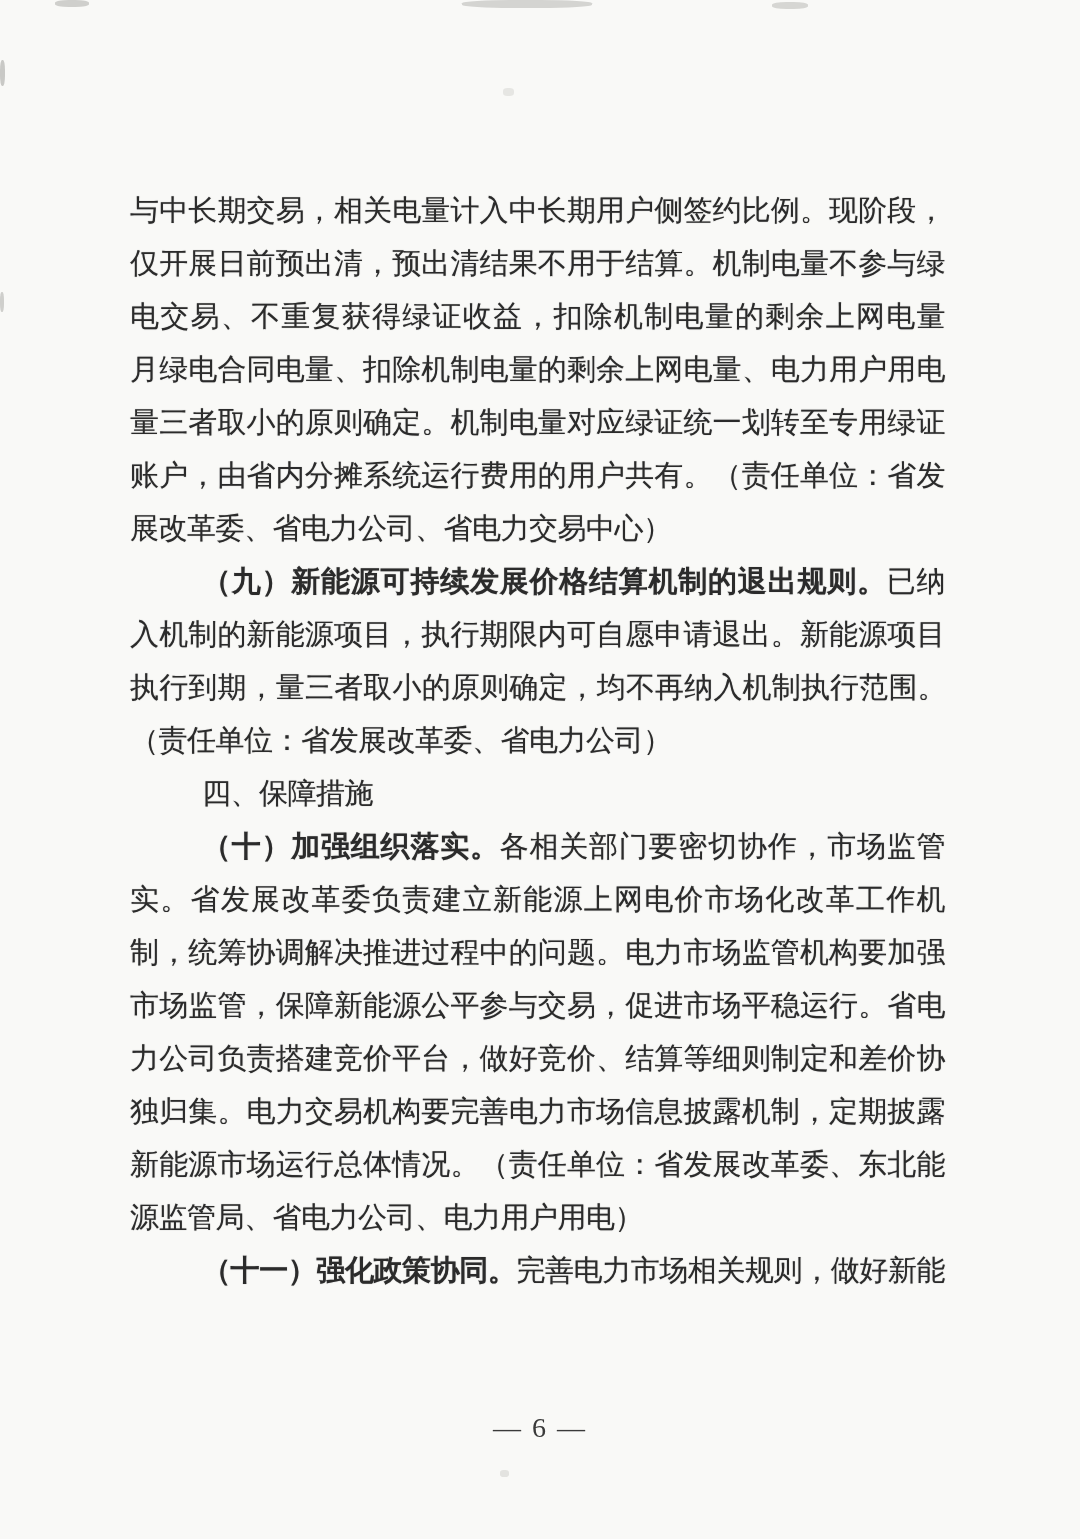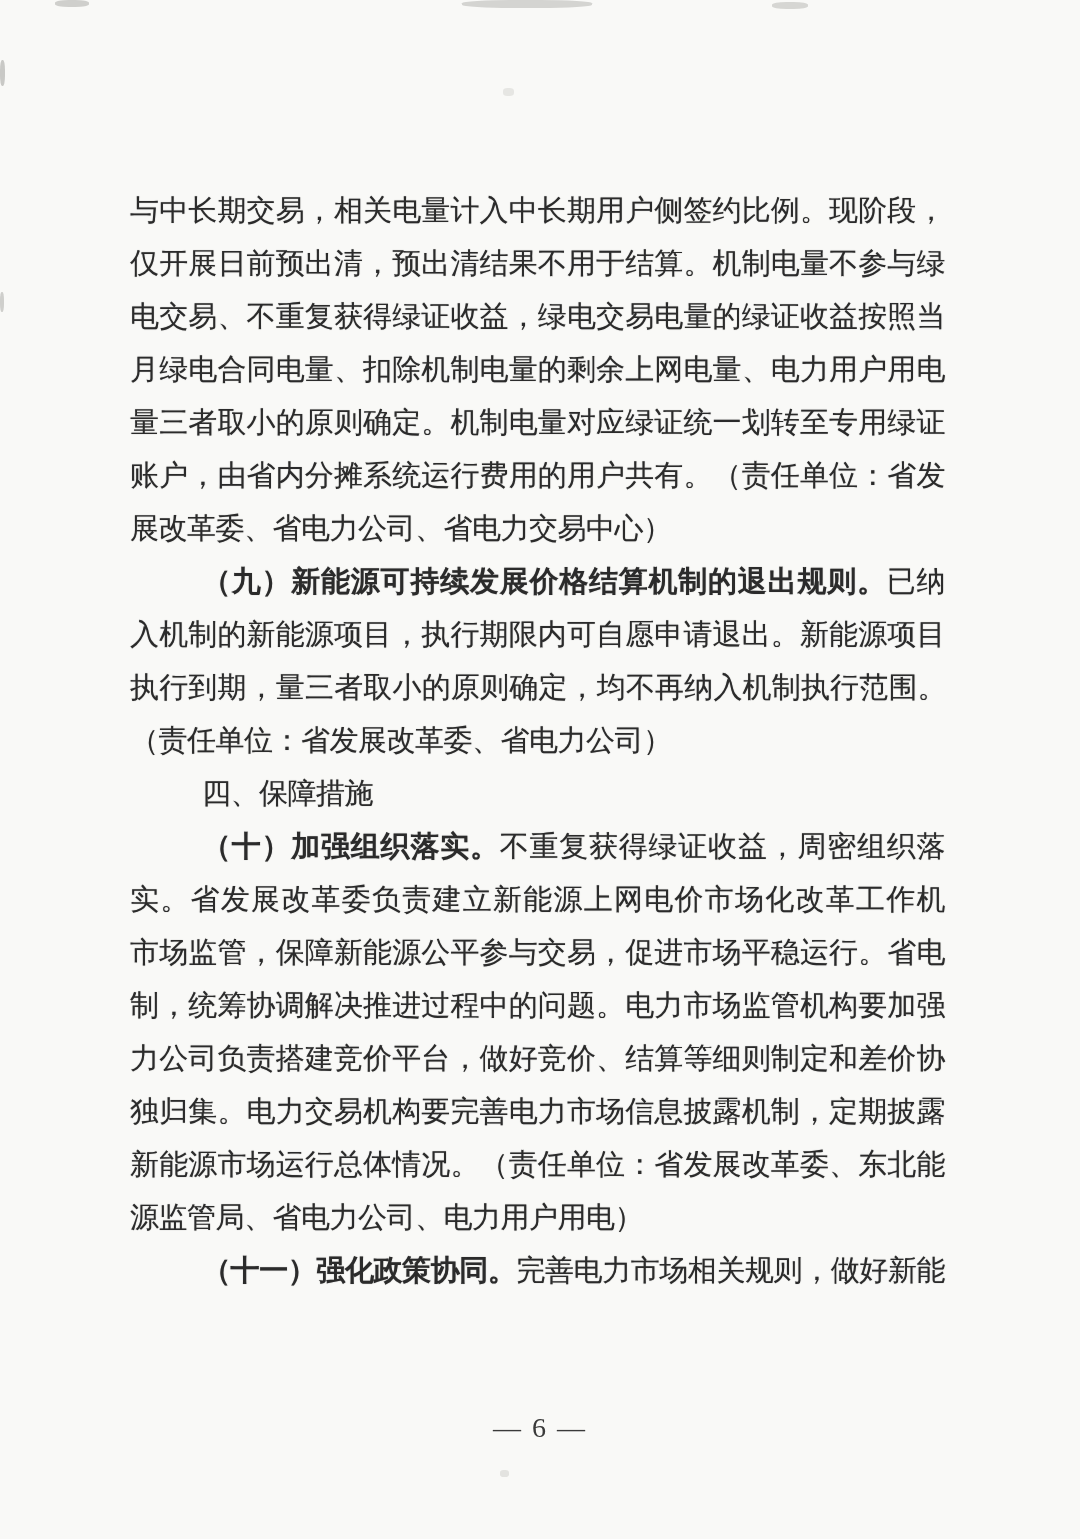--- a/index.html
+++ b/index.html
@@ -83,38 +83,38 @@
   <div class="speck s2"></div>
   <div class="speck s3"></div>
   <div class="speck s4"></div>
   <div class="speck s5"></div>
   <div class="speck s6"></div>
   <div class="speck s7"></div>
 
   <div class="text-block">
     <div class="line justify">与中长期交易，相关电量计入中长期用户侧签约比例。现阶段，</div>
     <div class="line justify">仅开展日前预出清，预出清结果不用于结算。机制电量不参与绿</div>
-    <div class="line justify">电交易、不重复获得绿证收益，绿电交易电量的绿证收益按照当</div>
+    <div class="line justify">电交易、不重复获得绿证收益，扣除机制电量的剩余上网电量</div>
     <div class="line justify">月绿电合同电量、扣除机制电量的剩余上网电量、电力用户用电</div>
     <div class="line justify">量三者取小的原则确定。机制电量对应绿证统一划转至专用绿证</div>
     <div class="line justify">账户，由省内分摊系统运行费用的用户共有。（责任单位：省发</div>
     <div class="line">展改革委、省电力公司、省电力交易中心）</div>
     <div class="line justify indent">
       <span class="bold">（九）新能源可持续发展价格结算机制的退出规则。</span><span>已纳</span>
     </div>
     <div class="line justify">入机制的新能源项目，执行期限内可自愿申请退出。新能源项目</div>
     <div class="line justify tight">执行到期，量三者取小的原则确定，均不再纳入机制执行范围。</div>
     <div class="line">（责任单位：省发展改革委、省电力公司）</div>
     <div class="line indent heading">四、保障措施</div>
     <div class="line justify indent">
-      <span class="bold">（十）加强组织落实。</span><span>不重复获得绿证收益，周密组织落</span>
+      <span class="bold">（十）加强组织落实。</span><span>各相关部门要密切协作，市场监管</span>
     </div>
     <div class="line justify">实。省发展改革委负责建立新能源上网电价市场化改革工作机</div>
+    <div class="line justify">制，统筹协调解决推进过程中的问题。电力市场监管机构要加强</div>
     <div class="line justify">市场监管，保障新能源公平参与交易，促进市场平稳运行。省电</div>
-    <div class="line justify">制，统筹协调解决推进过程中的问题。电力市场监管机构要加强</div>
     <div class="line justify">力公司负责搭建竞价平台，做好竞价、结算等细则制定和差价协</div>
     <div class="line justify">独归集。电力交易机构要完善电力市场信息披露机制，定期披露</div>
     <div class="line justify">新能源市场运行总体情况。（责任单位：省发展改革委、东北能</div>
     <div class="line">源监管局、省电力公司、电力用户用电）</div>
     <div class="line justify indent">
       <span class="bold">（十一）强化政策协同。</span><span>完善电力市场相关规则，做好新能</span>
     </div>
   </div>
 
   <div class="footer">— 6 —</div>

